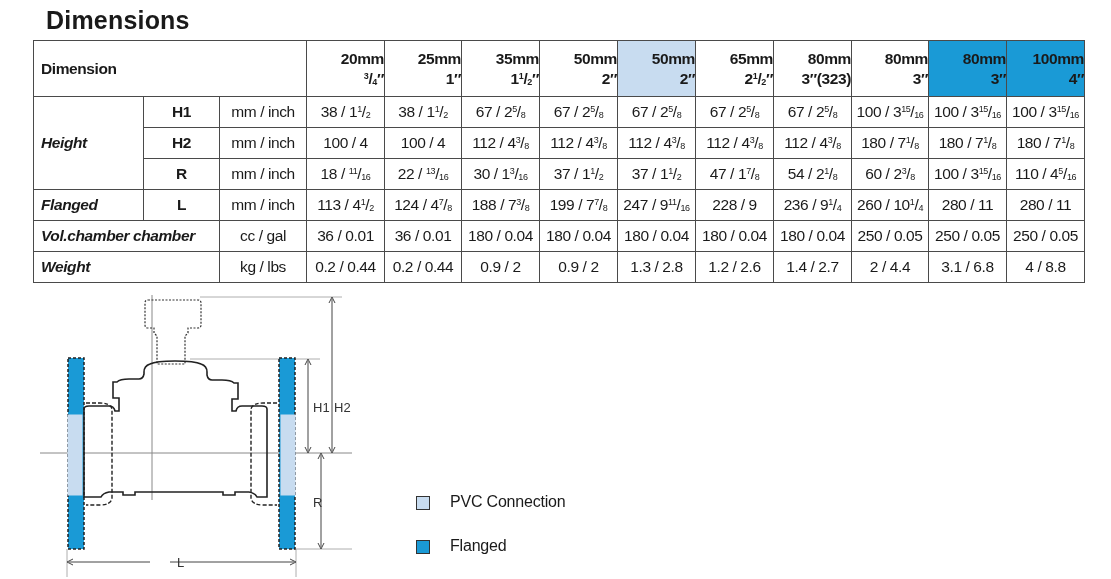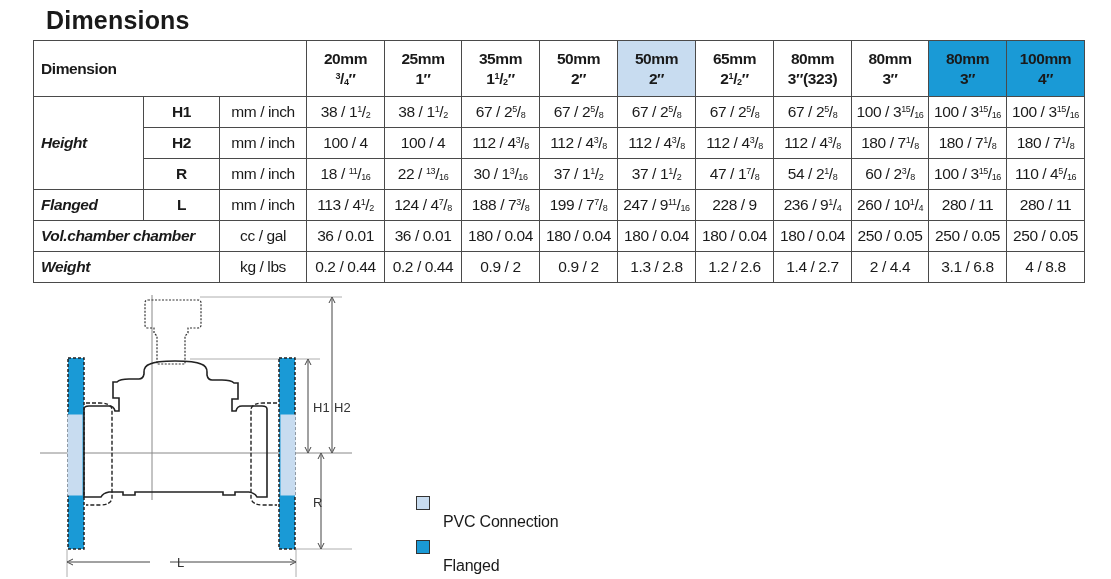--- a/index.html
+++ b/index.html
@@ -2,33 +2,33 @@
 <html><head>
 <meta charset="utf-8">
 <style>
   html, body { margin:0; padding:0; background:#ffffff; }
   body { width:1111px; height:579px; position:relative; overflow:hidden;
          font-family:"Liberation Sans", "DejaVu Sans", sans-serif; color:#1a1a1a; }
   .title { position:absolute; left:34px; top:6px; font-size:25px; font-weight:bold; letter-spacing:0.2px;margin-left:12px; }
   table.dims { position:absolute; left:33px; top:40px; border-collapse:collapse; table-layout:fixed; }
   table.dims td, table.dims th { border:1.5px solid #4a4a4a; padding:0; text-align:center; vertical-align:middle;
        font-size:15.5px; white-space:nowrap; font-stretch:condensed; letter-spacing:-0.4px; }
-  table.dims th { font-weight:bold; height:55px; line-height:20px; font-size:15.5px; }
+  table.dims th { font-weight:bold; height:55px; line-height:20px; font-size:15.5px;text-align:right; }
   table.dims th.corner { text-align:left; padding-left:7px;margin-top:28px; }
   table.dims td { height:30px; }
   td.rowhead { text-align:left !important; padding-left:7px !important; font-weight:bold;font-style:italic; }
   td.sub { font-weight:bold; }
   .light { background:#c8dcf0; }
   .bright { background:#1a9ad6; }
   sup.fr, sub.fr { font-size:9px; line-height:0; }
   sup.fr { vertical-align:5px; }
   sub.fr { vertical-align:-1px; }
   .legend { position:absolute; left:416px; font-size:16px; }
   .legend .sw { position:absolute; left:0; top:2px; width:12px; height:12px; border:1.5px solid #333; }
-  .legend .lbl { position:absolute; left:27px; top:-1px; white-space:nowrap; letter-spacing:-0.2px;margin-top:20px; }
+  .legend .lbl { position:absolute; left:34px; top:-1px; white-space:nowrap; letter-spacing:-0.2px; }
   svg.diagram { position:absolute; left:30px; top:285px; }
 </style>
 </head>
 <body>
 
 <div class="title">Dimensions</div>
 
 <table class="dims" id="dims">
   <colgroup>
     <col style="width:110px">

